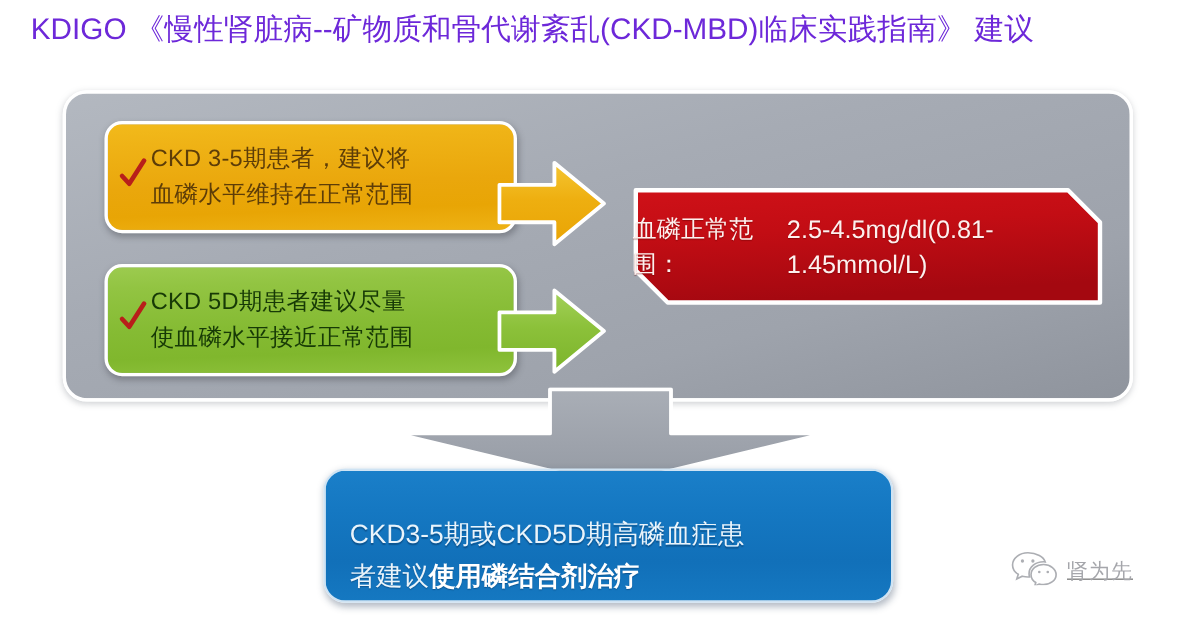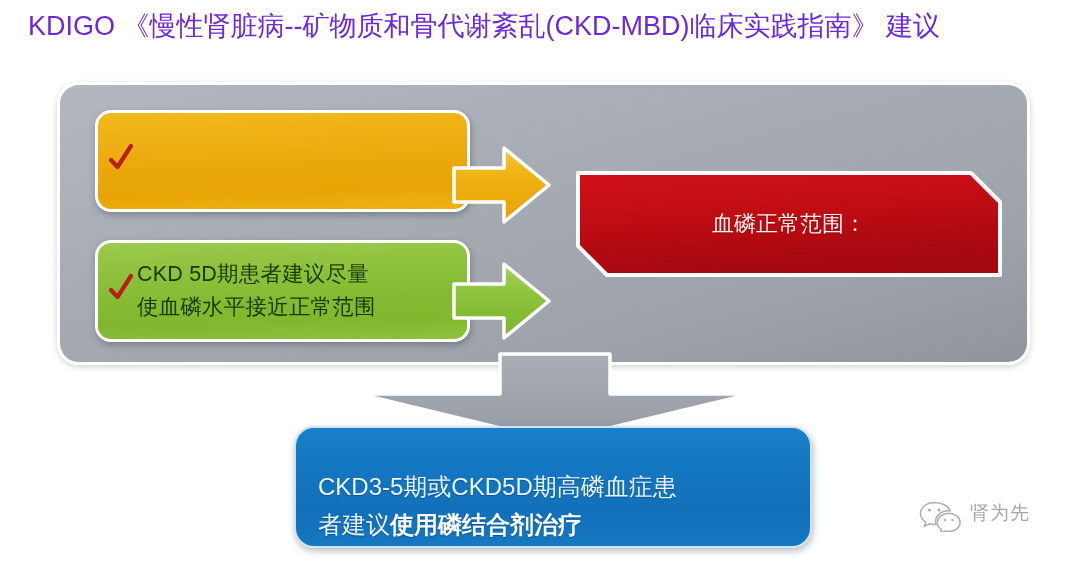--- a/index.html
+++ b/index.html
@@ -162,22 +162,24 @@
     text-shadow: 0 1px 1px rgba(0,40,80,0.4);
   }
   #blue-box .blue-text .emph { font-weight: bold; color: #ffffff; }
 
   
   #watermark {
     position: absolute;
     left: 918px;
     top: 500px;
     display: flex;
+    align-items: center;
     gap: 8px;
     opacity: 0.62;
+    text-decoration: underline;
   }
   #watermark .wm-text {
     font-size: 19px;
     color: #6f7179;
     letter-spacing: 1px;
   }
 </style>
 </head>
 <body>
 
@@ -185,20 +187,22 @@
 
 <div id="gray-panel"></div>
 
 <div class="callout" id="yellow-box">
   <div class="box-inner">
     <span class="check-icon">
       <svg viewBox="0 0 26 34" width="26" height="34" aria-hidden="true">
         <path d="M3 18 L9.5 25 L23 4" fill="none" stroke="#b81f1a" stroke-width="4.2" stroke-linecap="round" stroke-linejoin="round"></path>
       </svg>
     </span>
+    <span class="box-text">CKD 3-5期患者，建议将
+血磷水平维持在正常范围</span>
   </div>
 </div>
 
 <span class="arrow-right" id="yellow-arrow">
   <svg viewBox="0 0 100 86" width="100" height="86" aria-hidden="true">
     <defs>
       <linearGradient id="gradYellowArrow" x1="0" y1="0" x2="0" y2="1">
         <stop offset="0%" stop-color="#f5c633"></stop>
         <stop offset="45%" stop-color="#eeaf10"></stop>
         <stop offset="100%" stop-color="#e9a404"></stop>
@@ -239,20 +243,21 @@
       <linearGradient id="gradRed" x1="0" y1="0" x2="0.25" y2="1">
         <stop offset="0%" stop-color="#cf1118"></stop>
         <stop offset="40%" stop-color="#c30d14"></stop>
         <stop offset="100%" stop-color="#a40810"></stop>
       </linearGradient>
     </defs>
     <path d="M3 3 L396 3 L425 32 L425 105 L32 105 L3 76 Z" fill="url(#gradRed)" stroke="#ffffff" stroke-width="4" stroke-linejoin="round"></path>
   </svg>
   <div class="red-text">
     <span class="red-line1">血磷正常范围：</span>
+    <span class="red-line2">2.5-4.5mg/dl(0.81-1.45mmol/L)</span>
   </div>
 </div>
 
 <span id="down-arrow">
   <svg viewBox="0 0 400 92" width="400" height="92" aria-hidden="true">
     <defs>
       <linearGradient id="gradGrayArrow" x1="0" y1="0" x2="0" y2="1">
         <stop offset="0%" stop-color="#a9aeb6"></stop>
         <stop offset="60%" stop-color="#9da2ab"></stop>
         <stop offset="100%" stop-color="#949aa3"></stop>

